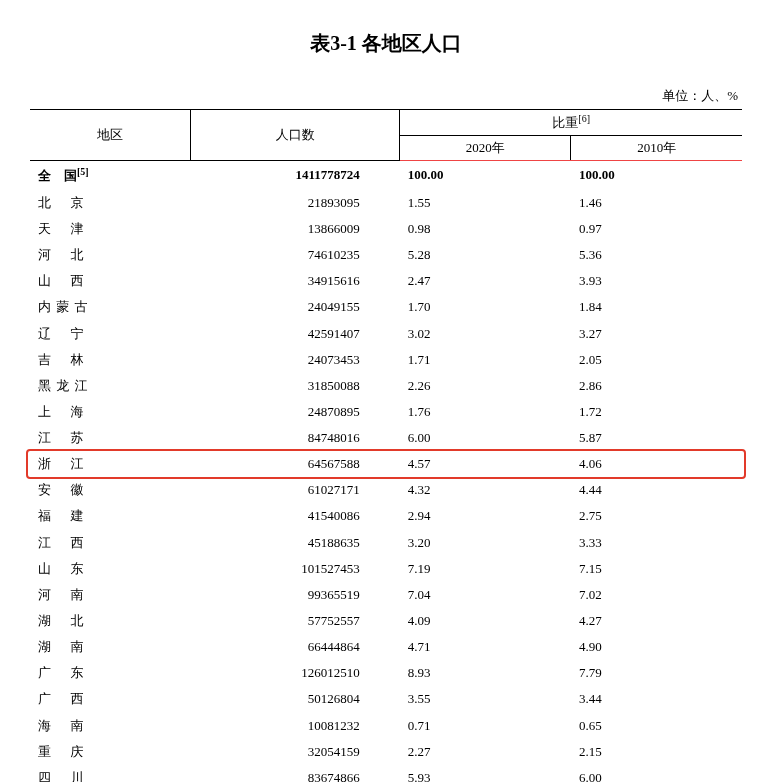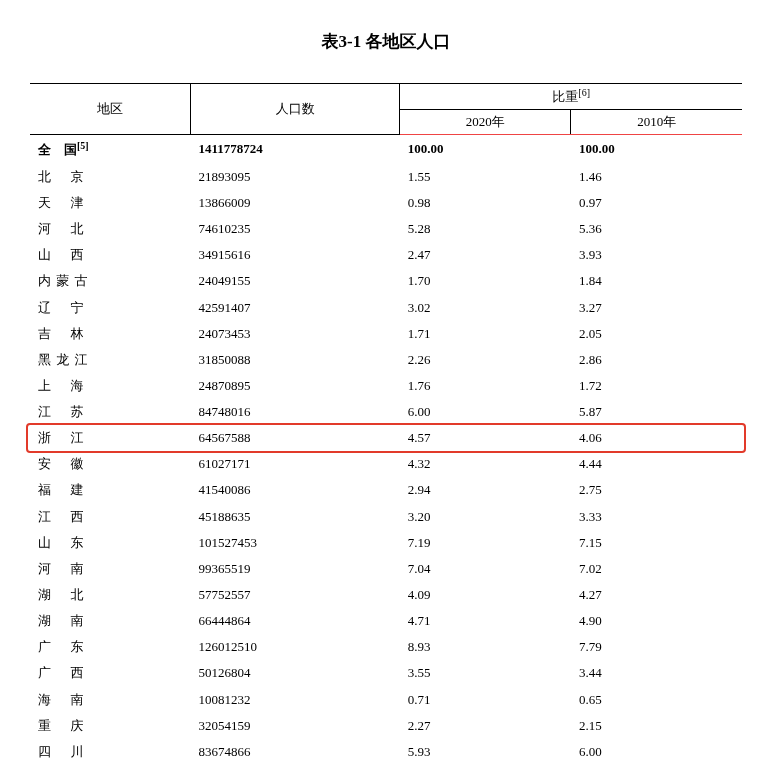--- a/index.html
+++ b/index.html
@@ -8,21 +8,21 @@
     background: #fff;
     font-family: "SimSun", "宋体", serif;
     color: #000;
     width: 772px;
   }
   .page {
     padding: 20px 30px 20px 30px;
   }
   .title {
     text-align: center;
-    font-size: 17px;
+    font-size: 20px;
     font-weight: bold;
     margin: 10px 0 30px 0;
   }
   .unit {
     text-align: right;
     font-size: 13px;
     padding-right: 4px;
     margin-bottom: 4px;
   }
   table {
@@ -58,20 +58,21 @@
     width: 160px;
     white-space: nowrap;
   }
   td.spaced {
     letter-spacing: 1.5em;
   }
   td.spaced-narrow {
     letter-spacing: 0.4em;
   }
   td.num {
+    text-align: right;
     width: 180px;
     padding-right: 40px;
   }
   td.pct {
     text-align: left;
     width: 140px;
     padding-right: 40px;
   }
   tr.total td {
     font-weight: bold;
@@ -93,20 +94,21 @@
   sup { font-size: 10px; }
   th.left-border { border-left: 1px solid #000; }
 </style>
 </head>
 <body>
 
 <div class="page">
 
   <div class="title">表3-1 各地区人口</div>
 
+  <div class="unit">单位：人、%</div>
 
   <table>
     <thead>
       <tr>
         <th rowspan="2" class="region-head">地区</th>
         <th rowspan="2" class="pop-head left-border">人口数</th>
         <th colspan="2" class="left-border">
           <span>比重</span><sup>[6]</sup>
         </th>
       </tr>

